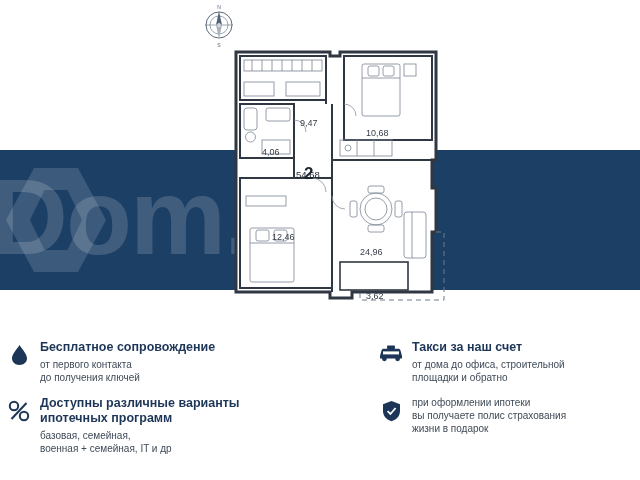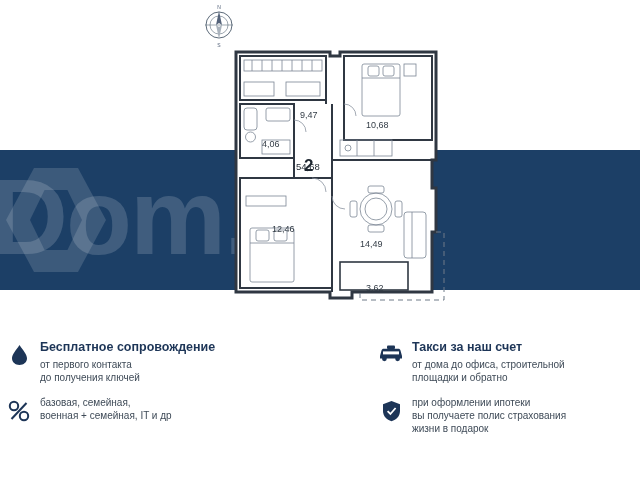--- a/index.html
+++ b/index.html
@@ -76,20 +76,21 @@
     position: absolute;
     left: 0;
     top: 0;
   }
   .plan-label {
     position: absolute;
     color: #2b3440;
     font-size: 9px;
     font-family: "Liberation Sans", sans-serif;
     white-space: nowrap;
+    margin-top: 8px;
   }
   .room-area { font-size: 9px; color: #333c46; }
   .total-rooms {
     font-size: 17px;
     font-weight: bold;
     color: #1d2630;
   }
   .total-area {
     font-size: 9.5px;
     color: #1d2630;
@@ -260,21 +261,21 @@
         <path d="M332 196 A 13 13 0 0 0 345 209"></path>
         <path d="M294 120 A 12 12 0 0 1 306 132"></path>
         <path d="M344 104 A 12 12 0 0 1 356 116"></path>
       </g>
     </svg>
 
     <div class="plan-label room-area" style="left:300px; top:110px;">9,47</div>
     <div class="plan-label room-area" style="left:366px; top:120px;">10,68</div>
     <div class="plan-label room-area" style="left:262px; top:139px;">4,06</div>
     <div class="plan-label room-area" style="left:272px; top:224px;">12,46</div>
-    <div class="plan-label room-area" style="left:360px; top:239px;">14,49</div>
+    <div class="plan-label room-area" style="left:360px; top:239px;">24,96</div>
     <div class="plan-label room-area" style="left:366px; top:283px;">3,62</div>
 
     <div class="plan-label total-rooms" style="left:304px; top:156px;">2</div>
     <div class="plan-label total-area" style="left:296px; top:161px;">54,68</div>
   </div>
 
   <div class="features">
 
     <div class="feature f1">
       <div class="ficon">
@@ -291,20 +292,22 @@
 
     <div class="feature f2">
       <div class="ficon">
         <svg width="22" height="22" viewBox="0 0 22 22">
           <circle cx="6" cy="6" r="4.2" fill="none" stroke="#1d3557" stroke-width="2"></circle>
           <circle cx="16" cy="16" r="4.2" fill="none" stroke="#1d3557" stroke-width="2"></circle>
           <line x1="18.5" y1="3" x2="3.5" y2="19" stroke="#1d3557" stroke-width="2"></line>
         </svg>
       </div>
       <div class="ftext">
+        <div class="ftitle" style="white-space:pre-line;">Доступны различные варианты
+ипотечных программ</div>
         <div class="fdesc" style="white-space:pre-line;">базовая, семейная,
 военная + семейная, IT и др</div>
       </div>
     </div>
 
     <div class="feature f3">
       <div class="ficon">
         <svg width="26" height="18" viewBox="0 0 26 18">
           <path d="M2 12 L3.5 6.5 C3.8 5.4 4.6 4.8 5.7 4.8 L20.3 4.8 C21.4 4.8 22.2 5.4 22.5 6.5 L24 12 L24 14.6 L2 14.6 Z" fill="#1d3557"></path>
           <rect x="9" y="1.6" width="8" height="3.4" rx="1" fill="#1d3557"></rect>

